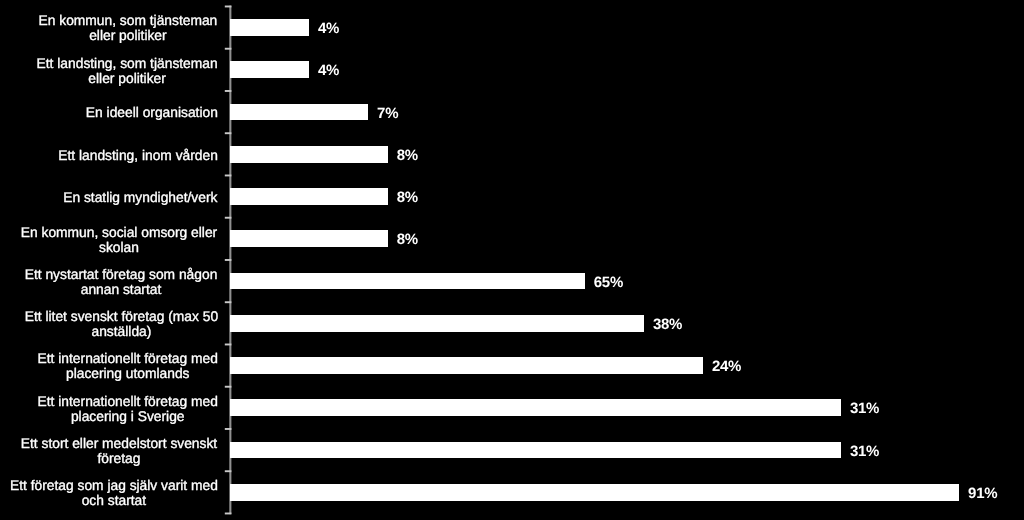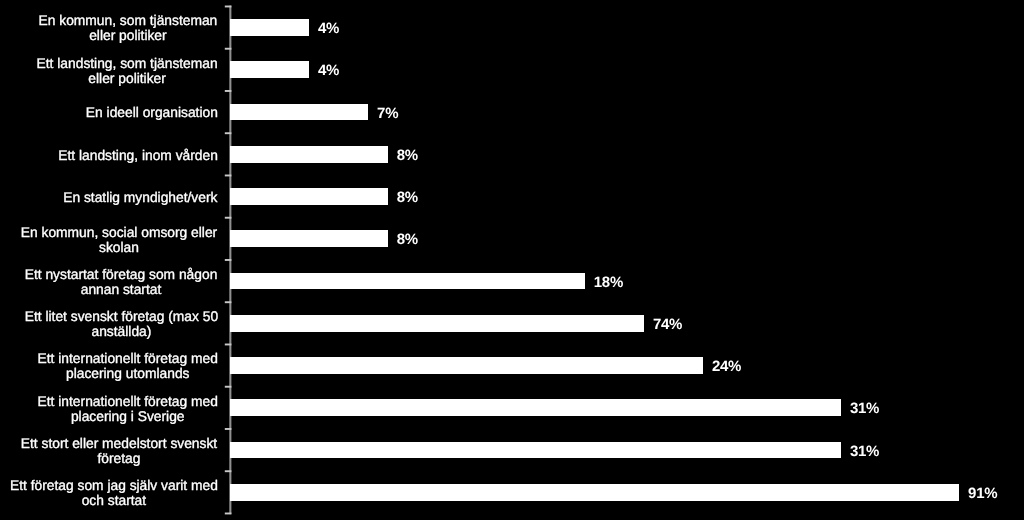--- a/index.html
+++ b/index.html
@@ -79,24 +79,24 @@
       <div class="bar" style="left: 230.2px; top: 145.875px; width: 157.6px; height: 16.8px; background: rgb(255, 255, 255);"></div>
       <div class="val-label" style="left: 396.8px; top: 147.975px;">8%</div>
       <div class="cat-label" style="right: 806.4px; left: -400px; top: 147.655px;"><span class="block"><div>Ett landsting, inom vården</div></span></div>
       <div class="bar" style="left: 230.2px; top: 188.125px; width: 157.6px; height: 16.8px; background: rgb(255, 255, 255);"></div>
       <div class="val-label" style="left: 396.8px; top: 190.225px;">8%</div>
       <div class="cat-label" style="right: 806.4px; left: -400px; top: 189.905px;"><span class="block"><div>En statlig myndighet/verk</div></span></div>
       <div class="bar" style="left: 230.2px; top: 230.375px; width: 157.6px; height: 16.8px; background: rgb(255, 255, 255);"></div>
       <div class="val-label" style="left: 396.8px; top: 232.475px;">8%</div>
       <div class="cat-label" style="right: 806.4px; left: -400px; top: 224.73px;"><span class="block"><div>En kommun, social omsorg eller</div><div>skolan</div></span></div>
       <div class="bar" style="left: 230.2px; top: 272.625px; width: 354.6px; height: 16.8px; background: rgb(255, 255, 255);"></div>
-      <div class="val-label" style="left: 593.8px; top: 274.725px;">18%</div>
+      <div class="val-label" style="left: 593.8px; top: 274.725px;">65%</div>
       <div class="cat-label" style="right: 806.4px; left: -400px; top: 266.98px;"><span class="block"><div>Ett nystartat företag som någon</div><div>annan startat</div></span></div>
       <div class="bar" style="left: 230.2px; top: 314.875px; width: 413.7px; height: 16.8px; background: rgb(255, 255, 255);"></div>
-      <div class="val-label" style="left: 652.9px; top: 316.975px;">74%</div>
+      <div class="val-label" style="left: 652.9px; top: 316.975px;">38%</div>
       <div class="cat-label" style="right: 806.4px; left: -400px; top: 309.23px;"><span class="block"><div>Ett litet svenskt företag (max 50</div><div>anställda)</div></span></div>
       <div class="bar" style="left: 230.2px; top: 357.125px; width: 472.8px; height: 16.8px; background: rgb(255, 255, 255);"></div>
       <div class="val-label" style="left: 712px; top: 359.225px;">24%</div>
       <div class="cat-label" style="right: 806.4px; left: -400px; top: 351.48px;"><span class="block"><div>Ett internationellt företag med</div><div>placering utomlands</div></span></div>
       <div class="bar" style="left: 230.2px; top: 399.375px; width: 610.7px; height: 16.8px; background: rgb(255, 255, 255);"></div>
       <div class="val-label" style="left: 849.9px; top: 401.475px;">31%</div>
       <div class="cat-label" style="right: 806.4px; left: -400px; top: 393.73px;"><span class="block"><div>Ett internationellt företag med</div><div>placering i Sverige</div></span></div>
       <div class="bar" style="left: 230.2px; top: 441.625px; width: 610.7px; height: 16.8px; background: rgb(255, 255, 255);"></div>
       <div class="val-label" style="left: 849.9px; top: 443.725px;">31%</div>
       <div class="cat-label" style="right: 806.4px; left: -400px; top: 435.98px;"><span class="block"><div>Ett stort eller medelstort svenskt</div><div>företag</div></span></div>

